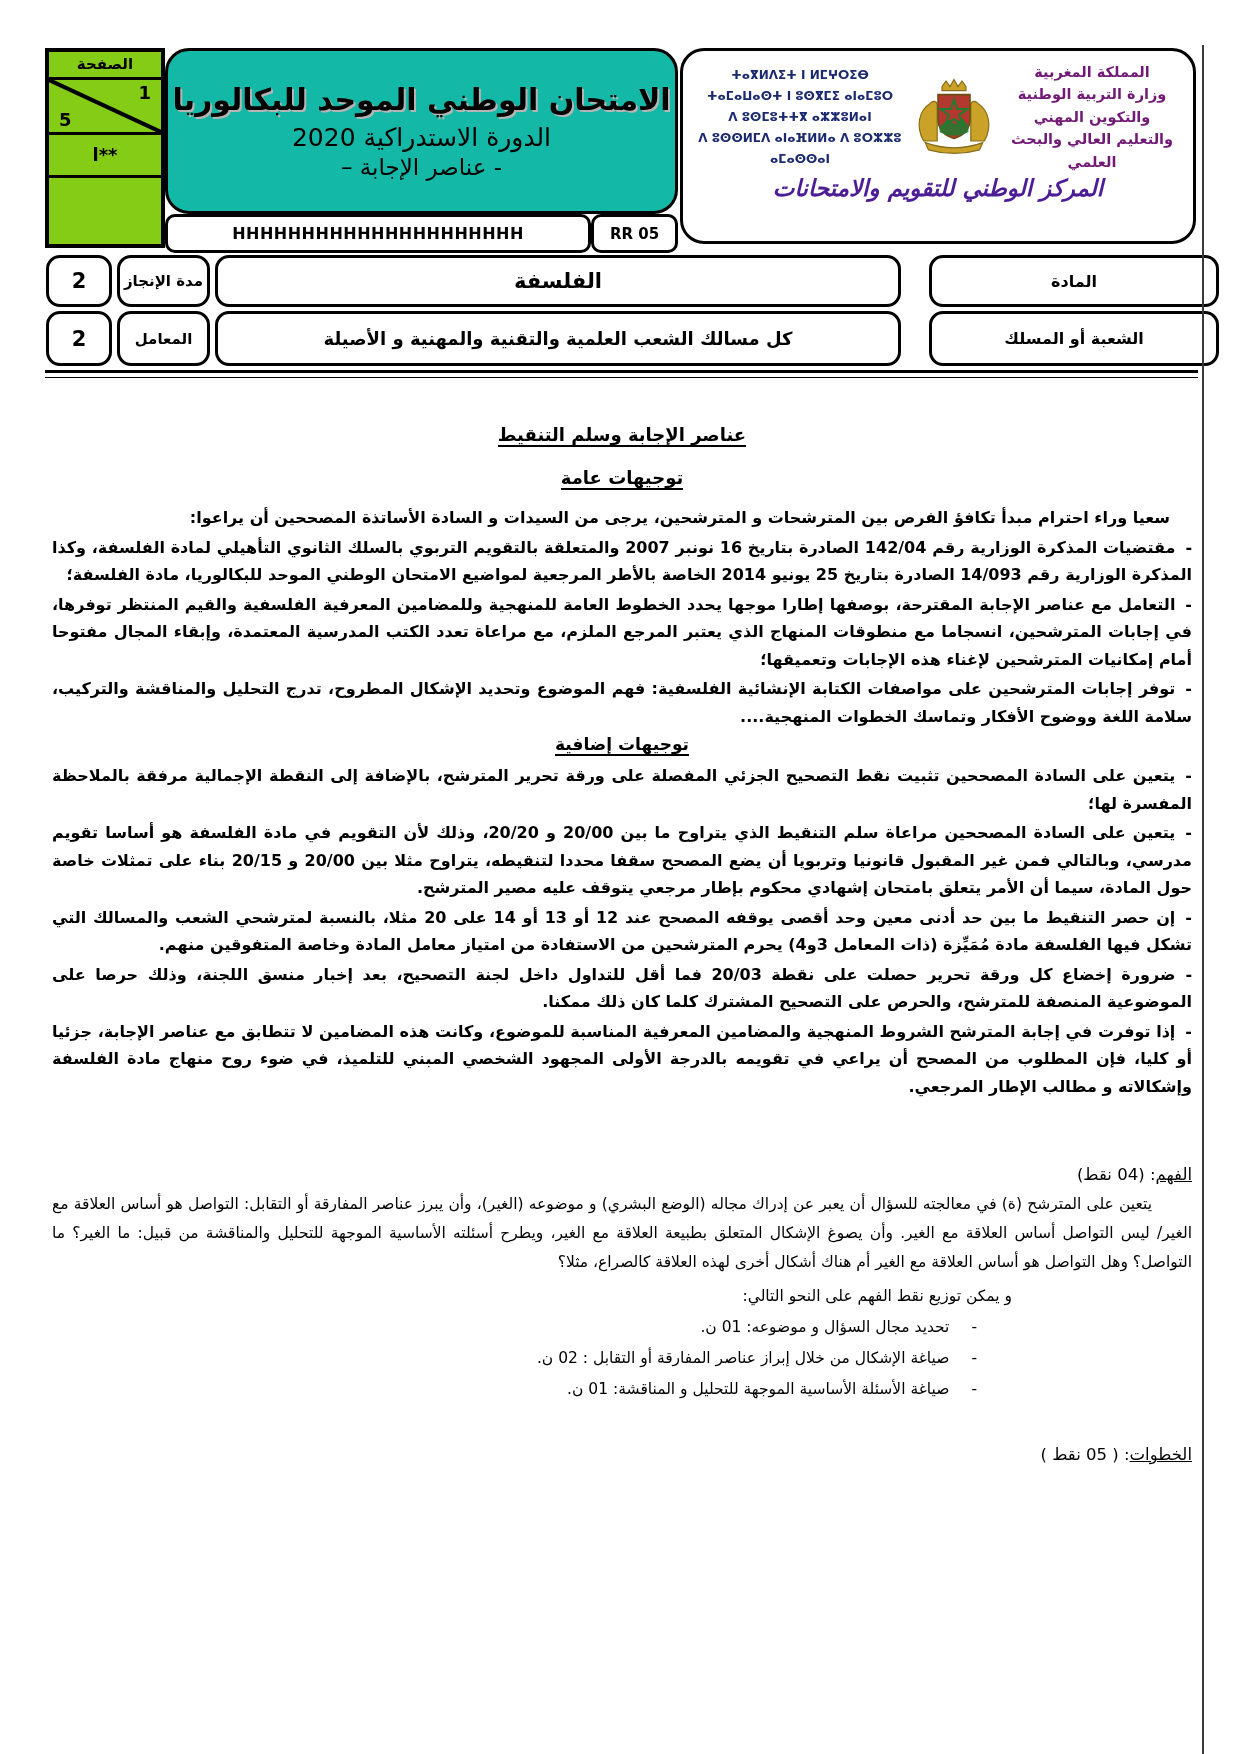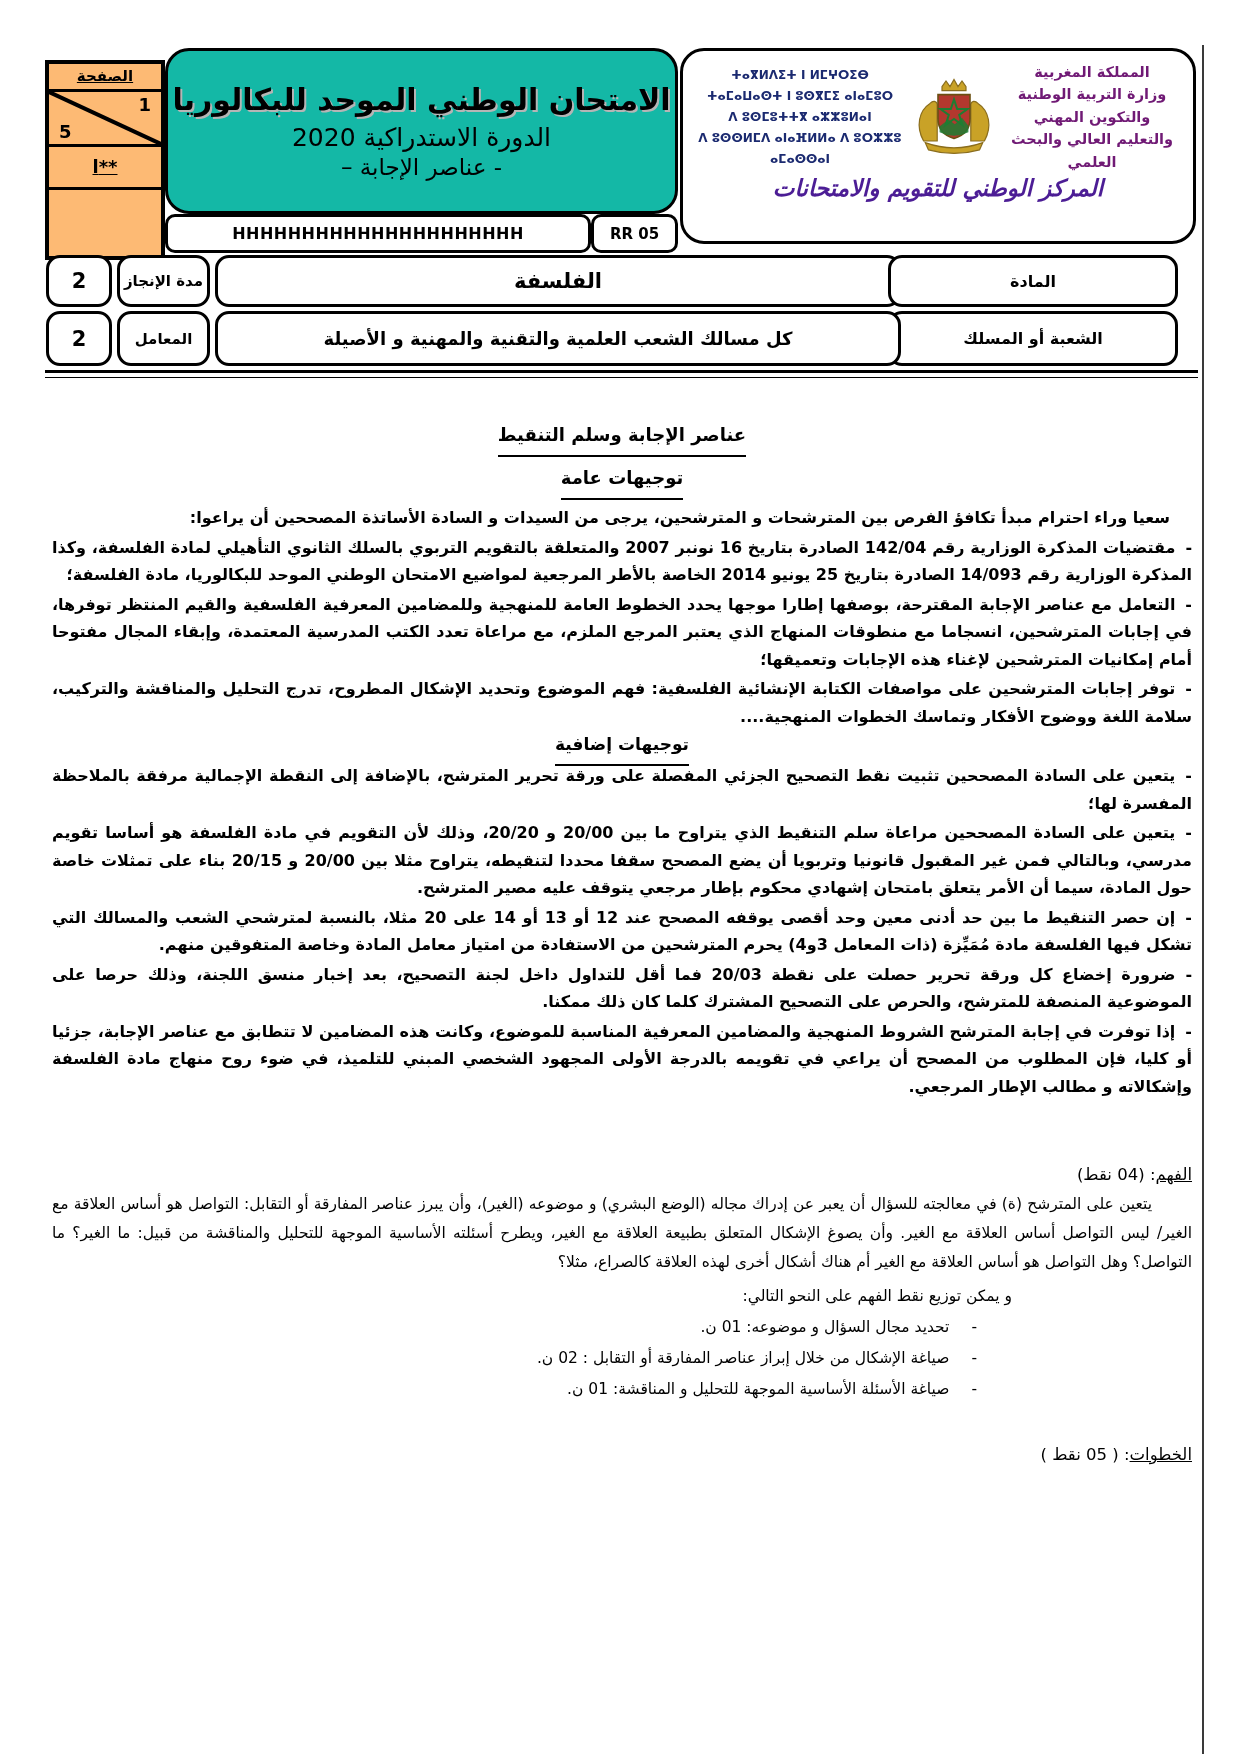--- a/index.html
+++ b/index.html
@@ -6,21 +6,21 @@
   .page{
     position:relative;
     width:1240px;height:1754px;
     margin:0 auto;
     background:#ffffff;
     font-family:"DejaVu Sans",sans-serif;
     color:#000;
     overflow:hidden;
   }
   
-  .page-box{position:absolute;left:45px;top:60px;width:112px;border:4px solid #000;background:#fdba74;text-decoration:underline;}
+  .page-box{position:absolute;left:45px;top:48px;width:112px;border:4px solid #000;background:#84cc16;}
   .page-box .cell{border-bottom:3px solid #000;text-align:center;}
   .page-box .cell:last-child{border-bottom:none;}
   .pb-label{font-size:15px;font-weight:bold;padding:3px 0 4px;}
   .pb-diag{position:relative;height:52px;}
   .pb-diag svg{position:absolute;inset:0;width:100%;height:100%;}
   .pb-cur{position:absolute;top:2px;right:10px;font-size:18px;font-weight:bold;}
   .pb-tot{position:absolute;bottom:2px;left:10px;font-size:18px;font-weight:bold;}
   .pb-code{height:40px;line-height:40px;font-size:18px;font-weight:bold;}
   .pb-empty{height:66px;}
   
@@ -57,33 +57,33 @@
     display:flex;align-items:center;justify-content:center;
     font-size:15px;font-weight:bold;background:#fff;
   }
   
   .cell-r{position:absolute;border:3px solid #000;border-radius:14px;display:flex;align-items:center;justify-content:center;background:#fff;direction:rtl;font-weight:bold;box-sizing:border-box;}
   .row1{top:255px;height:52px;}
   .row2{top:311px;height:55px;}
   .c-val{left:46px;width:66px;font-size:21px;}
   .c-key{left:117px;width:93px;font-size:15px;}
   .c-main{left:215px;width:686px;}
-  .c-field{left:888px;width:290px;font-size:16px;}
+  .c-field{left:929px;width:290px;font-size:16px;}
   .subject-name{font-size:21px;}
   .tracks-name{font-size:18px;}
   
   .rule{position:absolute;left:45px;right:42px;top:370px;height:4px;border-top:3.5px solid #000;border-bottom:1.5px solid #000;}
   .edge-line{position:absolute;left:1202px;top:45px;bottom:0;width:2px;background:#3a3a3a;}
   
   .doc-body{position:absolute;top:394px;right:48px;left:52px;direction:rtl;}
   .center-head{text-align:center;font-weight:bold;font-size:18px;}
   .h1{margin:30px 0 14px;}
   .h2{margin:22px 0 16px;}
   .h3{margin:4px 0 8px;font-size:17px;}
-  .u2{border-bottom:2.5px solid #000;padding-bottom:10px;}
+  .u2{border-bottom:2.5px solid #000;padding-bottom:0;}
   .intro{font-weight:bold;font-size:16px;line-height:1.72;text-indent:22px;text-align:justify;margin:0 0 2px;}
   .bullet{font-weight:bold;font-size:16px;line-height:1.72;text-align:justify;margin:0 0 2px;}
   .bullet .dash{margin-left:10px;}
   .q-head{font-size:18px;margin:18px 0 12px;}
   .q-head span{display:inline-block;transform:translateX(126px);text-decoration:underline;letter-spacing:1px;}
   .sec-head{font-size:16.5px;margin:26px 0 6px;text-align:right;}
   .sec-head .lbl{text-decoration:underline;}
   .q-par{font-size:15.5px;font-weight:normal;line-height:1.85;text-align:justify;text-indent:40px;margin:0;}
   .dist-intro{font-size:15.5px;font-weight:normal;margin:6px 180px 0 0;line-height:1.9;}
   .dist-item{font-size:15.5px;font-weight:normal;line-height:2.0;margin-right:215px;}

